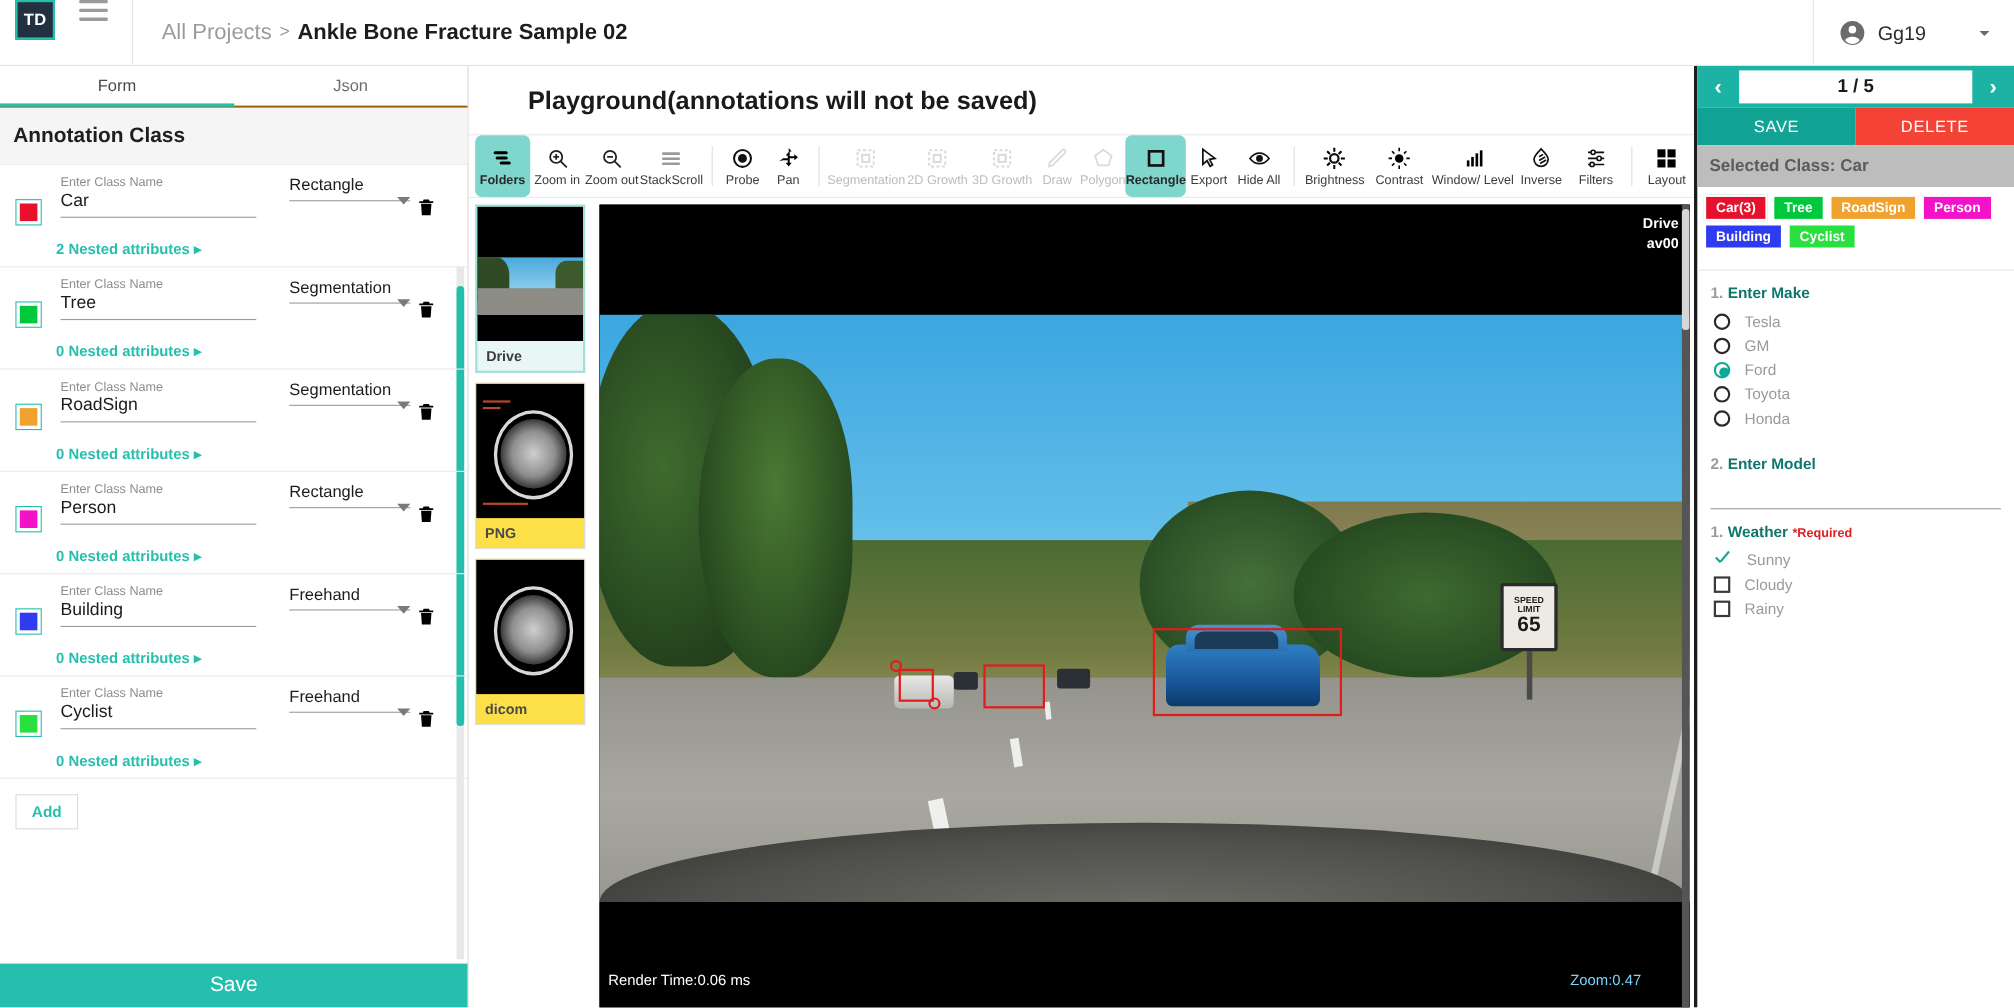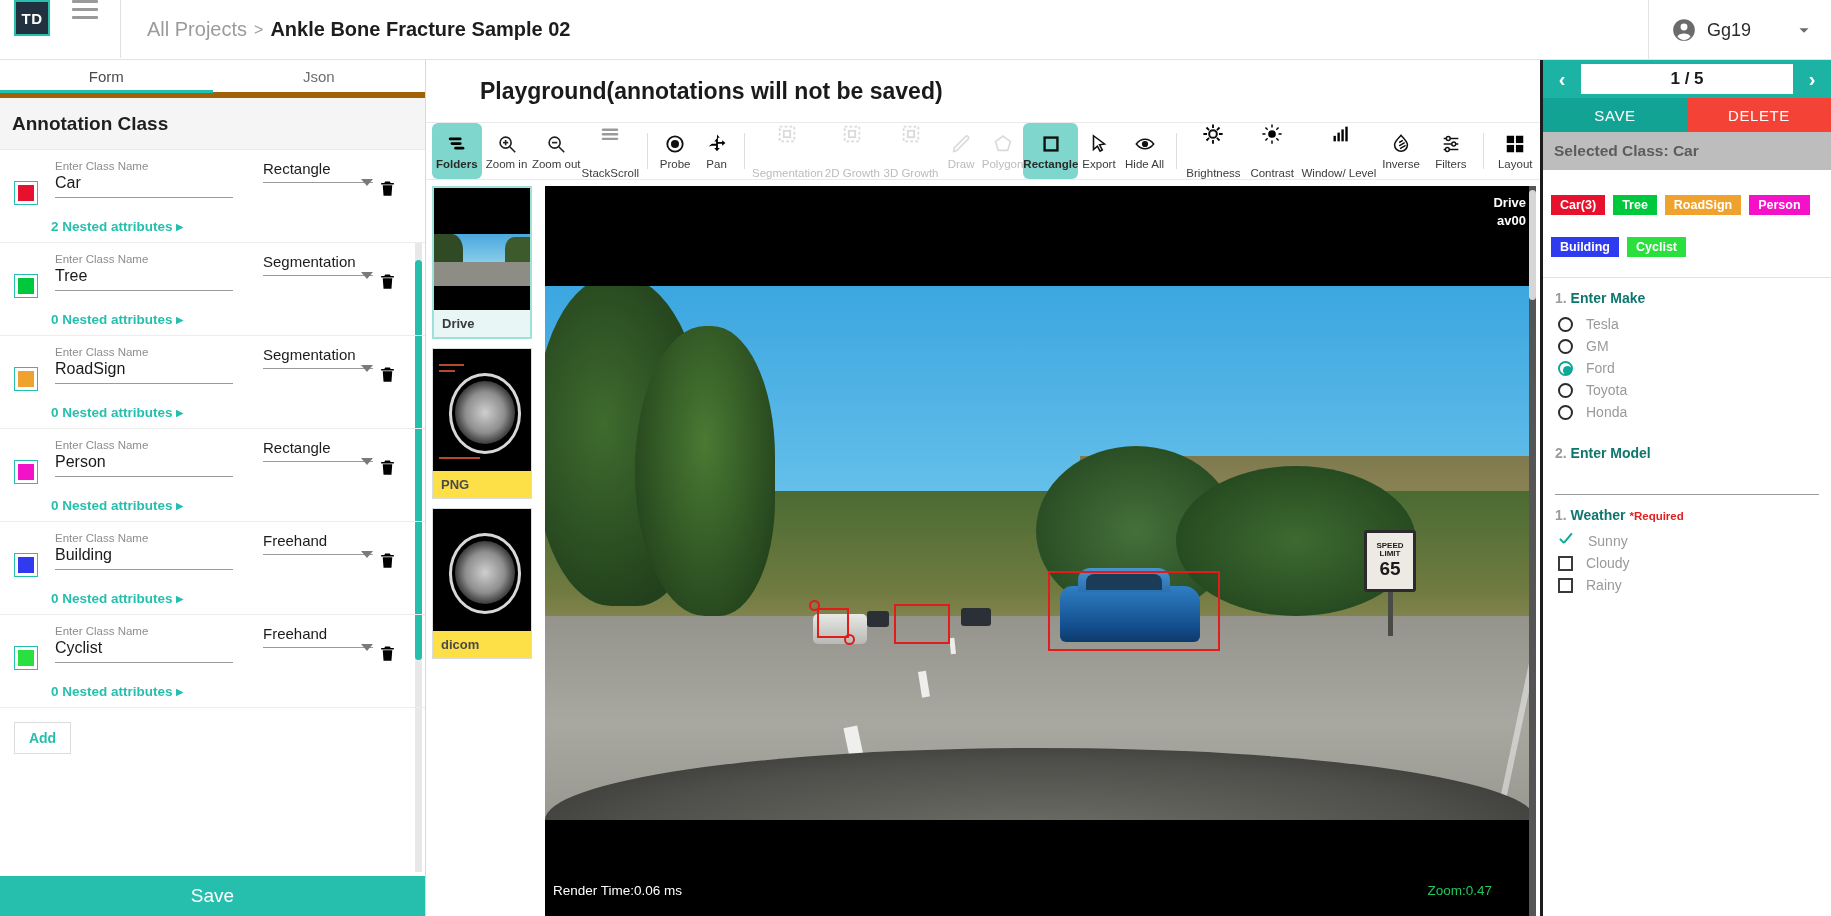--- a/index.html
+++ b/index.html
@@ -35,21 +35,21 @@
   .acct-icon { width: 26px; height: 26px; fill: #6b6b6b; }
   .acct-name { font-size: 18px; color: #2b2b2b; }
   .chev { width: 22px; height: 22px; fill: #6b6b6b; margin-left: 32px; }
 
   
   .body { flex: 1; display: flex; min-height: 0; }
 
   
   .left { width: 426px; min-width: 426px; position: relative; display: flex; flex-direction: column;
           background: #fff; border-right: 1px solid #d9d9d9; }
-  .tabs { height: 38px; display: flex; border-bottom: 6px solid #a16207; }
+  .tabs { height: 38px; display: flex; border-bottom: 2px solid #a16207; }
   .tab { flex: 1; display: flex; align-items: center; justify-content: center; font-size: 15px;
          color: #6d6d6d; cursor: pointer; position: relative; }
   .tab.active { color: #4a4a4a; }
   .tab.active::after { content:""; position:absolute; left:0; right:0; bottom:-1px; height:3px; background:#26bfae; }
   .panel-head { height: 52px; background: #f5f5f5; display: flex; align-items: center; padding-left: 12px;
                 font-size: 19px; font-weight: bold; color: #1f1f1f; border-bottom: 1px solid #ececec; }
   .class-list { flex: 1; overflow: hidden; position: relative; }
   .class-row { display: flex; align-items: flex-start; padding: 10px 0 8px 0; border-bottom: 1px solid #ececec;
                position: relative; height: 93px; }
   .swatch-wrap { width: 24px; height: 24px; border: 1px solid #26bfae; margin-left: 14px; margin-top: 21px;
@@ -75,21 +75,21 @@
 
   
   .center { flex: 1; display: flex; flex-direction: column; min-width: 0; background: #fff; }
   .pg-title { height: 62px; display: flex; align-items: center; padding-left: 54px;
               font-size: 23px; font-weight: bold; color: #1a1a1a; }
   .toolbar { height: 58px; display: flex; align-items: stretch; border-top: 1px solid #eaeaea;
              border-bottom: 1px solid #eaeaea; padding-left: 6px; }
   .tool { width: 55px; display: flex; flex-direction: column; align-items: center; justify-content: center;
           gap: 3px; cursor: pointer; border-radius: 6px; }
   .tool.wide { width: 66px; }
-  .tool.xwide { width: 78px; justify-content: space-between; }
+  .tool.xwide { width: 78px; }
   .tool svg { width: 22px; height: 22px; }
   .tool .lbl { font-size: 11.5px; color: #3c3c3c; white-space: nowrap; }
   .tool.active { background: #7fd6cc; }
   .tool.active .lbl { color: #2a2a2a; font-weight: bold; }
   .tool.disabled svg { opacity: .3; }
   .tool.disabled .lbl { color: #bcbcbc; }
   .tsep { width: 1px; background: #dedede; margin: 10px 7px; }
 
   .workarea { flex: 1; display: flex; min-height: 0; padding: 6px 0 0 6px; }
   .thumbs { width: 105px; min-width: 105px; padding-top: 0; }
@@ -149,41 +149,41 @@
   .sign .s1 { font-size: 8px; font-weight: bold; line-height: 1.05; }
   .sign .s2 { font-size: 19px; font-weight: bold; }
   .sign-post { position: absolute; right: 143px; top: 306px; width: 5px; height: 44px; background: #4a4a46; }
 
   .bbox { position: absolute; border: 2px solid #e21b1b; }
   .handle { position: absolute; width: 11px; height: 11px; border: 2px solid #e21b1b; border-radius: 50%; background: transparent; }
 
   .ov-tr { position: absolute; right: 10px; top: 8px; color: #fff; font-size: 13px; font-weight: bold;
            text-align: right; line-height: 1.35; }
   .ov-bl { position: absolute; left: 8px; bottom: 18px; color: #fff; font-size: 13.5px; }
-  .ov-br { position: absolute; right: 44px; bottom: 18px; color: #22c55e; font-size: 13.5px; margin-left: 28px; }
+  .ov-br { position: absolute; right: 44px; bottom: 18px; color: #7dd3fc; font-size: 13.5px; margin-left: 28px; }
   .v-scroll { position: absolute; right: 0; top: 0; bottom: 0; width: 7px; background: #555; }
   .v-thumb { position: absolute; right: 0; top: 4px; width: 7px; height: 110px; background: #d6d6d6; border-radius: 4px; }
 
   
   .right { width: 291px; min-width: 291px; border-left: 3px solid #1c1c1c; display: flex; flex-direction: column;
            background: #fff; }
   .pager { height: 38px; display: flex; background: #1cb3a5; }
   .pg-btn { width: 38px; display: flex; align-items: center; justify-content: center; color: #fff;
             font-size: 20px; font-weight: bold; cursor: pointer; }
   .pg-field { flex: 1; margin: 4px 0; background: #fff; display: flex; align-items: center;
               justify-content: center; font-size: 17px; font-weight: bold; color: #1a1a1a; }
   .sd-row { height: 34px; display: flex; }
   .sd-save { flex: 1; background: #12a394; color: #fff; display: flex; align-items: center;
              justify-content: center; font-size: 15px; letter-spacing: .6px; cursor: pointer; }
   .sd-del { flex: 1; background: #f44336; color: #fff; display: flex; align-items: center;
             justify-content: center; font-size: 15px; letter-spacing: .6px; cursor: pointer; }
   .sec-head { height: 38px; background: #bdbdbd; display: flex; align-items: center; padding-left: 11px;
               font-size: 15.5px; font-weight: bold; color: #5c5c5c; }
   .chips { padding: 9px 8px 6px 8px; display: flex; flex-wrap: wrap; gap: 6px 8px; }
-  .chip { padding: 3px 9px; color: #fff; font-size: 12.5px; font-weight: bold; cursor: pointer; margin-top: 16px; }
+  .chip { padding: 3px 9px; color: #fff; font-size: 12.5px; font-weight: bold; cursor: pointer; }
   .chip.selected { outline: 2px solid #fff; box-shadow: 0 0 0 2px #9e9e9e; }
   .attr-block { padding: 12px 12px 0 12px; }
   .attr-q { font-size: 14px; margin-bottom: 7px; }
   .attr-q .num { color: #9b9b9b; font-weight: bold; }
   .attr-q .txt { color: #0f766e; font-weight: bold; }
   .attr-q .req { color: #e02020; font-size: 11.5px; font-weight: bold; }
   .opt { display: flex; align-items: center; gap: 13px; height: 22px; padding-left: 3px; cursor: pointer; }
   .radio { width: 15px; height: 15px; border: 2px solid #2b2b2b; border-radius: 50%; position: relative; }
   .radio.on { border-color: #0fa896; }
   .radio.on::after { content:""; position:absolute; left:3px; top:3px; width:9px; height:9px; border-radius:50%; background:#0fa896; }

